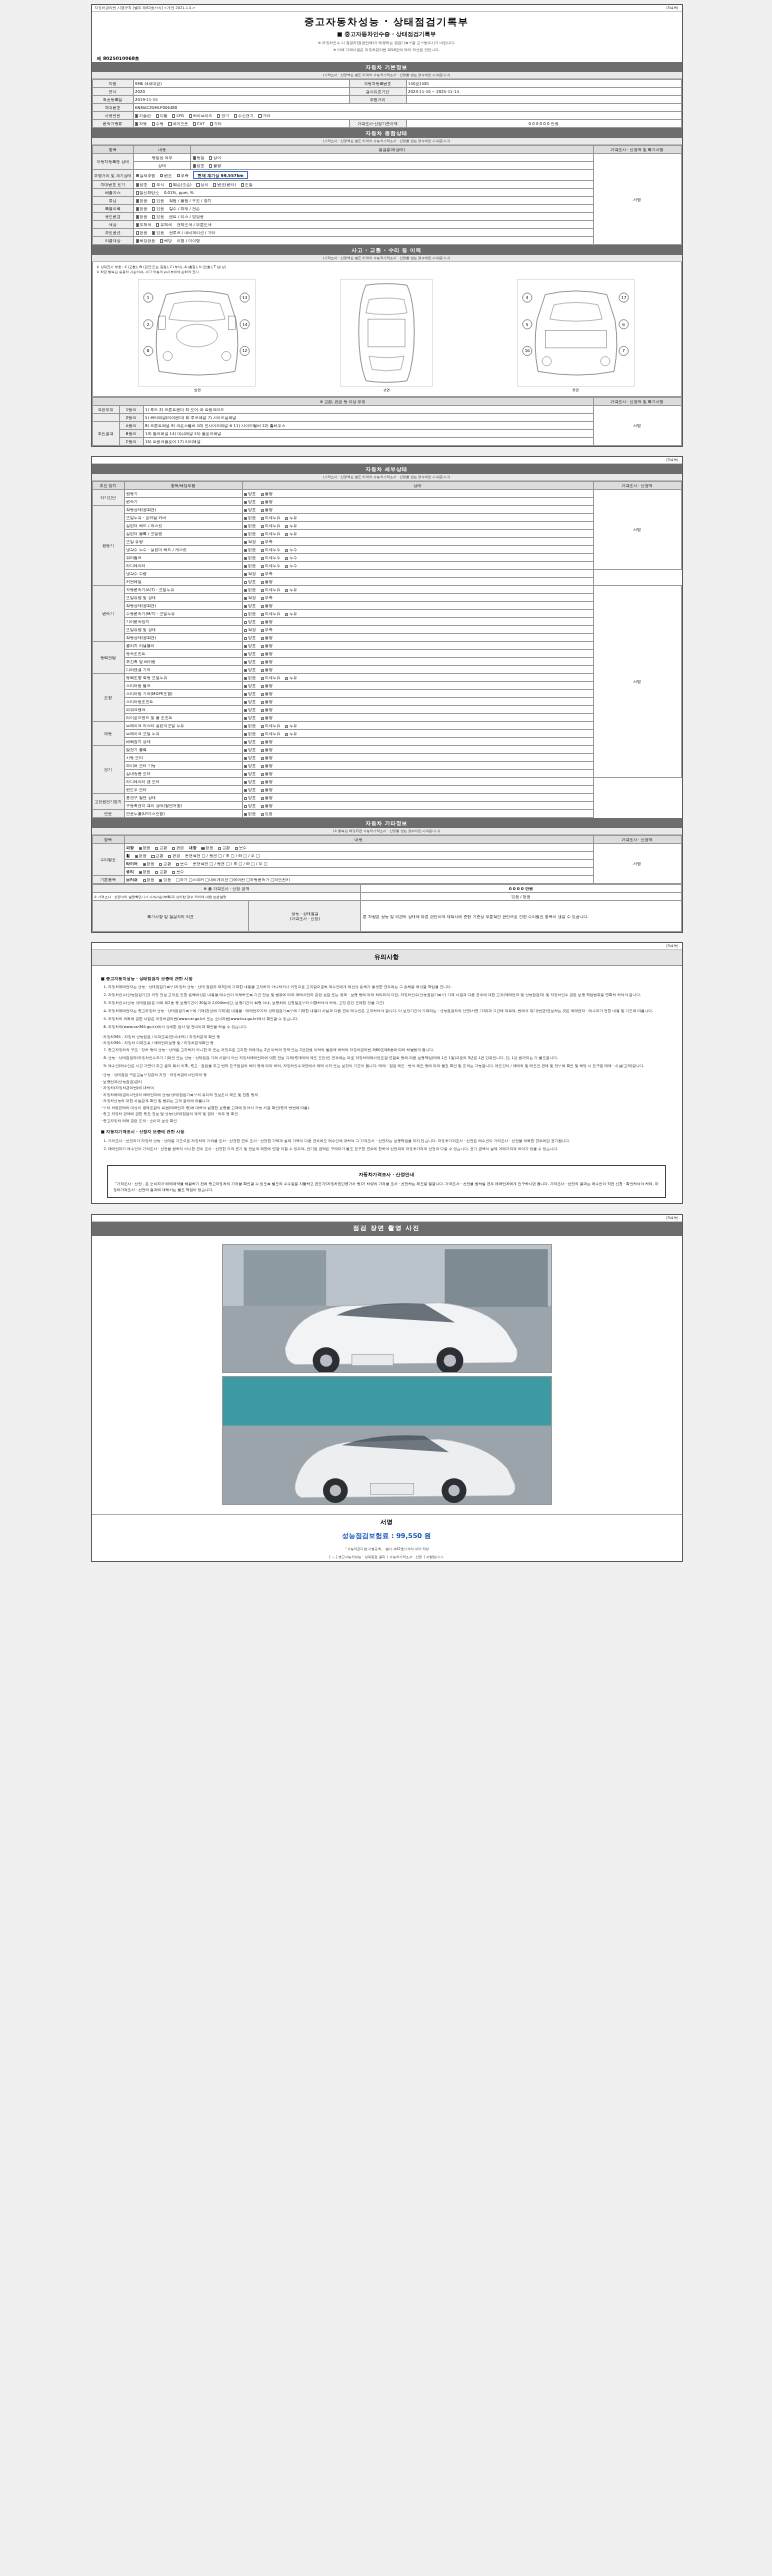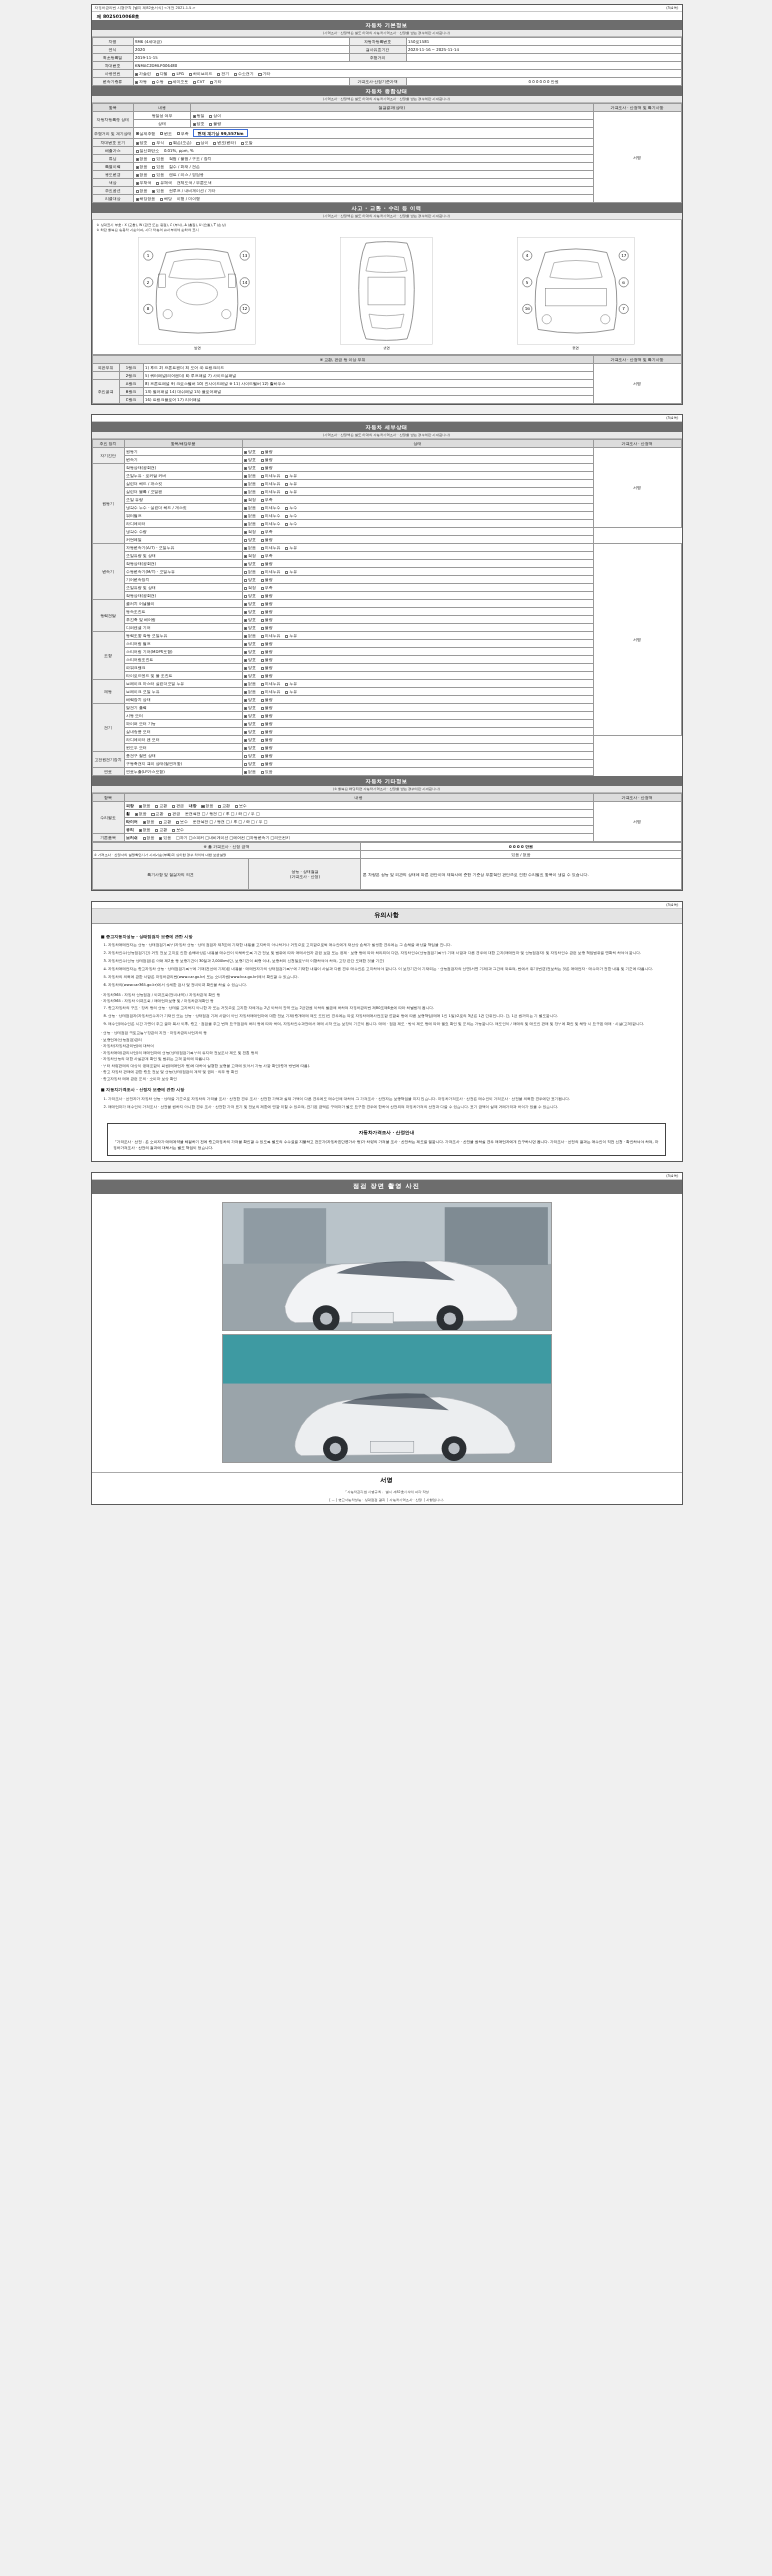--- a/index.html
+++ b/index.html
@@ -164,20 +164,26 @@
 <body>
 
 <div class="page">
 
   <div class="sheet">
     <div class="topbar">
       <span>자동차관리법 시행규칙 [별지 제82호서식] &lt;개정 2021.1.5.&gt;</span>
       <span>(3/4쪽)</span>
     </div>
 
+    <div class="doc-title-wrap">
+      <div class="doc-title">중고자동차성능 · 상태점검기록부</div>
+      <div class="doc-subtitle">■ 중고자동차인수증 · 상태점검기록부</div>
+      <div class="doc-subnote">※ 자동차인수 시 점검자(점검업체)가 제공하는 점검기록부를 교부받으시기 바랍니다.</div>
+      <div class="doc-subnote">※ 아래 기재사항은 자동차관리법 제58조에 따라 작성된 것입니다.</div>
+    </div>
 
     <div class="docno">
       <span>제</span>
       <span>8025010068호</span>
     </div>
 
     <div class="band">자동차 기본정보</div>
     <div class="band-note">(가격조사 · 산정액은 별도 아래의 자동차가격조사 · 산정을 받는 경우에만 기재됩니다)</div>
 
     <table class="grid">
@@ -935,18 +941,19 @@
           <path d="M230 132 q70 -24 160 -18 l48 32 z" fill="#39434e" opacity="0.7"></path>
           <circle cx="218" cy="220" r="24" fill="#2b2f33"></circle>
           <circle cx="218" cy="220" r="11" fill="#b9bec4"></circle>
           <circle cx="448" cy="220" r="24" fill="#2b2f33"></circle>
           <circle cx="448" cy="220" r="11" fill="#b9bec4"></circle>
           <rect x="286" y="206" width="84" height="22" fill="#e8eaec" stroke="#8a9096"></rect>
         </svg>
       </div>
     </div>
     <div class="sign-band">서명</div>
+    <div class="price-line">성능점검보험료 : 99,550 원</div>
     <div class="footer-note">「자동차관리법 시행규칙」 별지 제82호서식에 따라 작성</div>
     <div class="footer-note">[ ㅡ ] 중고자동차성능 · 상태점검 결과 │ 자동차가격조사 · 산정 │ 사항입니다.</div>
   </div>
 
 </div>
 
 
 </body></html>

